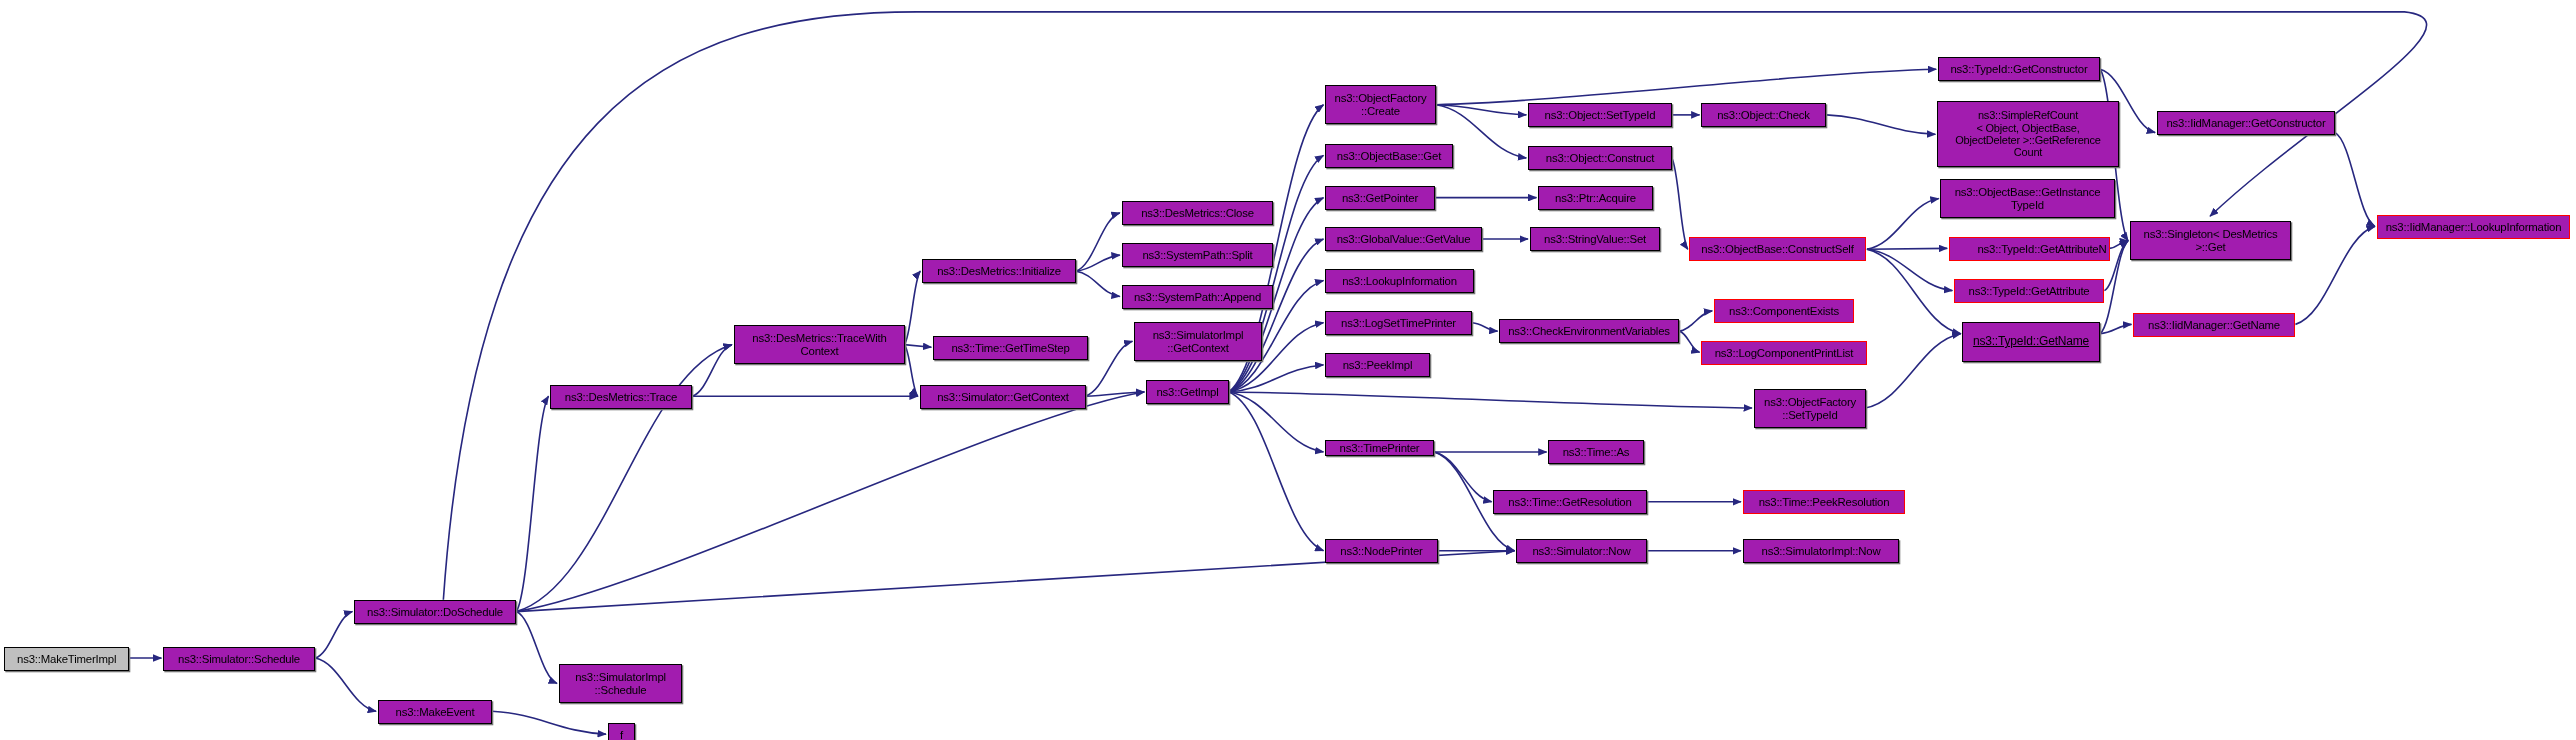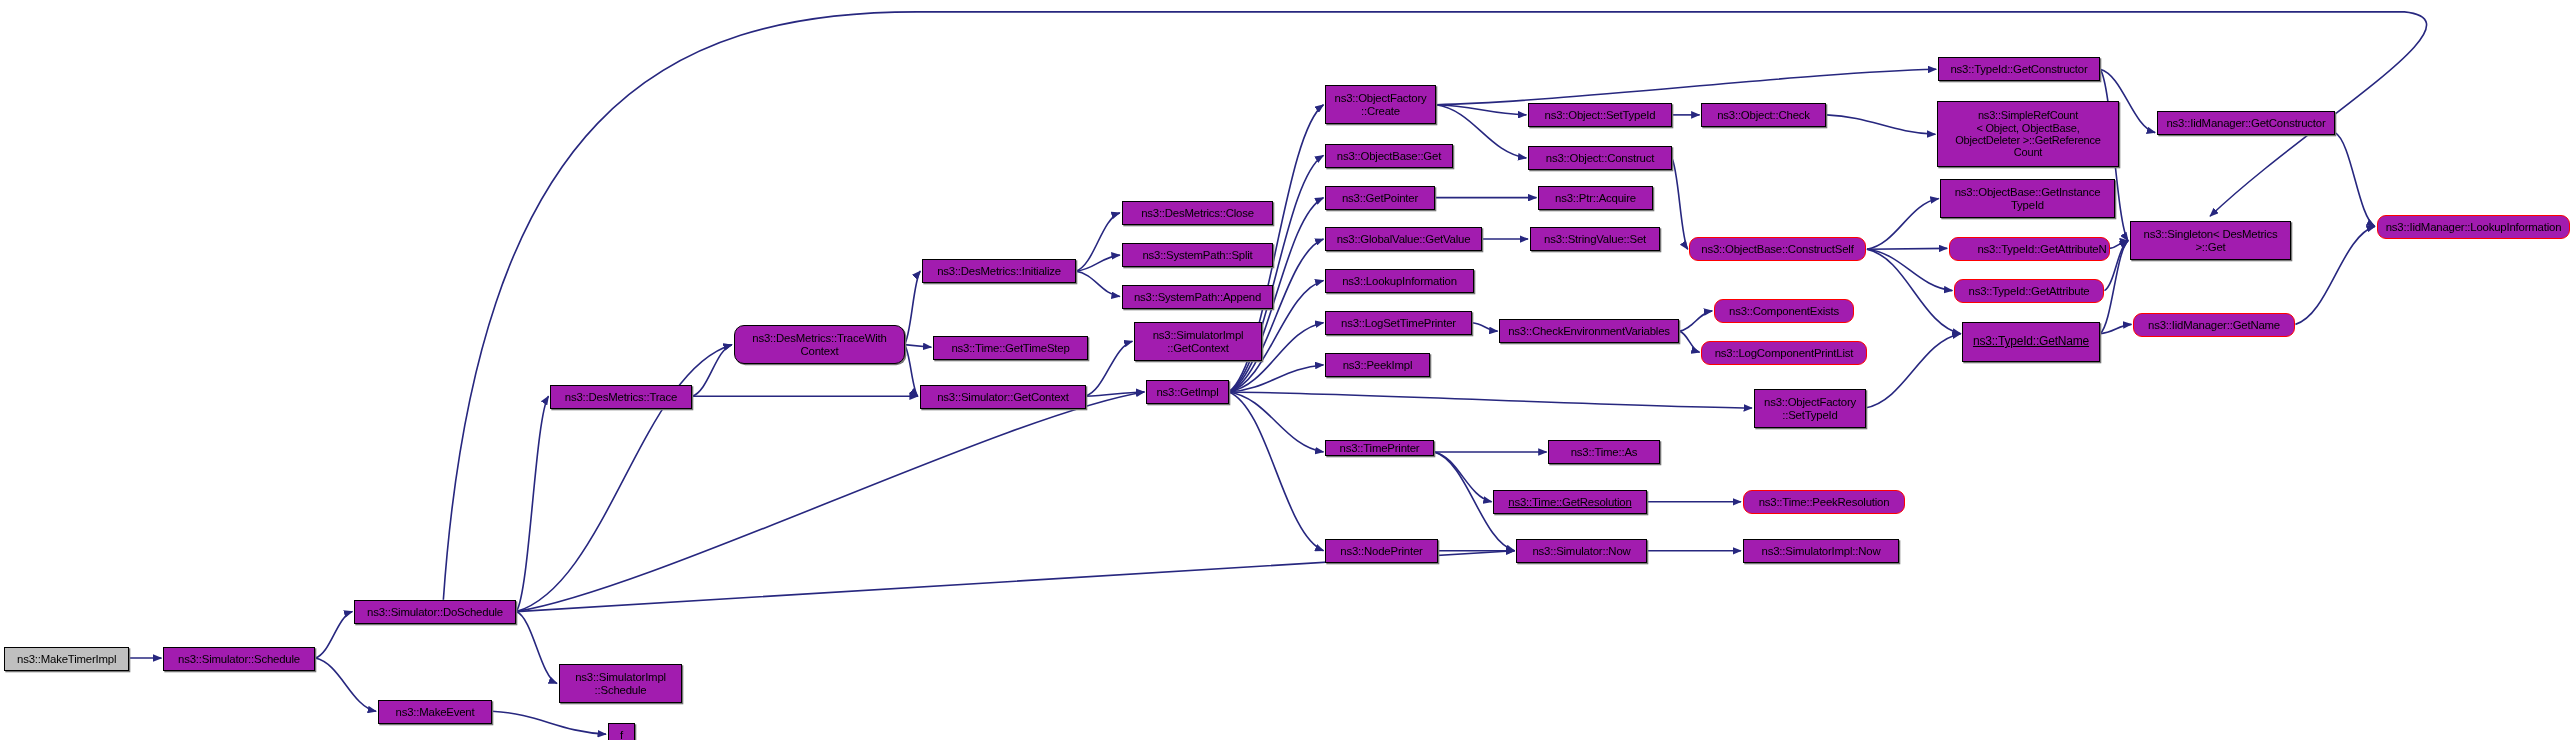--- a/index.html
+++ b/index.html
@@ -4,21 +4,21 @@
 <style>
   html,body{margin:0;padding:0;background:#ffffff;}
   #canvas{position:relative;width:2576px;height:740px;background:#ffffff;
           font-family:"Liberation Sans", sans-serif;overflow:hidden;}
   svg.edges{position:absolute;left:0;top:0;width:2576px;height:740px;}
   .node{position:absolute;box-sizing:border-box;display:flex;align-items:center;
         justify-content:center;text-align:center;background:#a21caf;
         border:0.8px solid #000000;color:#000000;line-height:1.12;
         white-space:pre-line;letter-spacing:-0.2px;
         box-shadow:1.3px 1.3px 0 0 #777777;}
-  .node.red{border-color:#ff0000;box-shadow:none;border-radius:9px;}
+  .node.red{border-color:#ff0000;box-shadow:none;}
   .node.cur{background:#bfbfbf;border-color:#000000;}
 </style>
 </head>
 <body>
 
 <div id="canvas">
   <svg class="edges" id="edge-layer" viewBox="0 0 3048 876" preserveAspectRatio="none">
     <defs>
       <marker id="arrow" markerWidth="11" markerHeight="9" refX="10" refY="4.5" orient="auto" markerUnits="userSpaceOnUse">
         <path d="M0,0 L11,4.5 L0,9 z" fill="#27277f"></path>
@@ -89,21 +89,21 @@
   </svg>
   <div id="node-layer">
       <div class="node cur" style="left: 4.2px; top: 647px; width: 125px; height: 24px; font-size: 11.4px;">ns3::MakeTimerImpl</div>
       <div class="node" style="left: 163px; top: 647px; width: 152px; height: 24px; font-size: 11.4px;">ns3::Simulator::Schedule</div>
       <div class="node" style="left: 354px; top: 600px; width: 162px; height: 24px; font-size: 11.4px;">ns3::Simulator::DoSchedule</div>
       <div class="node" style="left: 378px; top: 700px; width: 114px; height: 24px; font-size: 11.4px;">ns3::MakeEvent</div>
       <div class="node" style="left: 559px; top: 664px; width: 123px; height: 39px; font-size: 11.4px;">ns3::SimulatorImpl
 ::Schedule</div>
       <div class="node" style="left: 608px; top: 723px; width: 27px; height: 24px; font-size: 11.4px;">f</div>
       <div class="node" style="left: 550px; top: 385px; width: 142px; height: 24px; font-size: 11.4px;">ns3::DesMetrics::Trace</div>
-      <div class="node" style="left: 734px; top: 325px; width: 171px; height: 39px; font-size: 11.4px; border-radius: 10px;">ns3::DesMetrics::TraceWith
+      <div class="node" style="left: 734px; top: 325px; width: 171px; height: 39px; font-size: 11.4px;">ns3::DesMetrics::TraceWith
 Context</div>
       <div class="node" style="left: 933px; top: 336px; width: 155px; height: 24px; font-size: 11.4px;">ns3::Time::GetTimeStep</div>
       <div class="node" style="left: 920px; top: 385px; width: 166px; height: 24px; font-size: 11.4px;">ns3::Simulator::GetContext</div>
       <div class="node" style="left: 922px; top: 259px; width: 154px; height: 24px; font-size: 11.4px;">ns3::DesMetrics::Initialize</div>
       <div class="node" style="left: 1122px; top: 201px; width: 151px; height: 24px; font-size: 11.4px;">ns3::DesMetrics::Close</div>
       <div class="node" style="left: 1122px; top: 243px; width: 151px; height: 24px; font-size: 11.4px;">ns3::SystemPath::Split</div>
       <div class="node" style="left: 1122px; top: 285px; width: 151px; height: 24px; font-size: 11.4px;">ns3::SystemPath::Append</div>
       <div class="node" style="left: 1134px; top: 322px; width: 128px; height: 39px; font-size: 11.4px;">ns3::SimulatorImpl
 ::GetContext</div>
       <div class="node" style="left: 1146px; top: 380px; width: 83px; height: 24px; font-size: 11.4px;">ns3::GetImpl</div>
@@ -115,22 +115,22 @@
       <div class="node" style="left: 1325px; top: 269px; width: 149px; height: 24px; font-size: 11.4px;">ns3::LookupInformation</div>
       <div class="node" style="left: 1325px; top: 311px; width: 147px; height: 24px; font-size: 11.4px;">ns3::LogSetTimePrinter</div>
       <div class="node" style="left: 1325px; top: 353px; width: 105px; height: 24px; font-size: 11.4px;">ns3::PeekImpl</div>
       <div class="node" style="left: 1325px; top: 440px; width: 109px; height: 16px; font-size: 11.4px;">ns3::TimePrinter</div>
       <div class="node" style="left: 1325px; top: 539px; width: 113px; height: 24px; font-size: 11.4px;">ns3::NodePrinter</div>
       <div class="node" style="left: 1528px; top: 103px; width: 144px; height: 24px; font-size: 11.4px;">ns3::Object::SetTypeId</div>
       <div class="node" style="left: 1528px; top: 146px; width: 144px; height: 24px; font-size: 11.4px;">ns3::Object::Construct</div>
       <div class="node" style="left: 1538px; top: 186px; width: 115px; height: 24px; font-size: 11.4px;">ns3::Ptr::Acquire</div>
       <div class="node" style="left: 1530px; top: 227px; width: 130px; height: 24px; font-size: 11.4px;">ns3::StringValue::Set</div>
       <div class="node" style="left: 1499px; top: 319px; width: 180px; height: 24px; font-size: 11.4px;">ns3::CheckEnvironmentVariables</div>
-      <div class="node" style="left: 1548px; top: 440px; width: 112px; height: 24px; font-size: 11.4px;">ns3::Time::As</div>
-      <div class="node" style="left: 1493px; top: 490px; width: 154px; height: 24px; font-size: 11.4px; text-decoration: underline;">ns3::Time::GetResolution</div>
+      <div class="node" style="left: 1548px; top: 440px; width: 96px; height: 24px; font-size: 11.4px;">ns3::Time::As</div>
+      <div class="node" style="left: 1493px; top: 490px; width: 154px; height: 24px; font-size: 11.4px;">ns3::Time::GetResolution</div>
       <div class="node" style="left: 1516px; top: 539px; width: 131px; height: 24px; font-size: 11.4px;">ns3::Simulator::Now</div>
       <div class="node" style="left: 1701px; top: 103px; width: 125px; height: 24px; font-size: 11.4px;">ns3::Object::Check</div>
       <div class="node red" style="left: 1689px; top: 237px; width: 177px; height: 24px; font-size: 11.4px;">ns3::ObjectBase::ConstructSelf</div>
       <div class="node red" style="left: 1714px; top: 299px; width: 140px; height: 24px; font-size: 11.4px;">ns3::ComponentExists</div>
       <div class="node red" style="left: 1701px; top: 341px; width: 166px; height: 24px; font-size: 11.4px;">ns3::LogComponentPrintList</div>
       <div class="node" style="left: 1754px; top: 389px; width: 112px; height: 39px; font-size: 11.4px;">ns3::ObjectFactory
 ::SetTypeId</div>
       <div class="node red" style="left: 1743px; top: 490px; width: 162px; height: 24px; font-size: 11.4px;">ns3::Time::PeekResolution</div>
       <div class="node" style="left: 1743px; top: 539px; width: 156px; height: 24px; font-size: 11.4px;">ns3::SimulatorImpl::Now</div>
       <div class="node" style="left: 1938px; top: 57px; width: 162px; height: 24px; font-size: 11.4px;">ns3::TypeId::GetConstructor</div>

